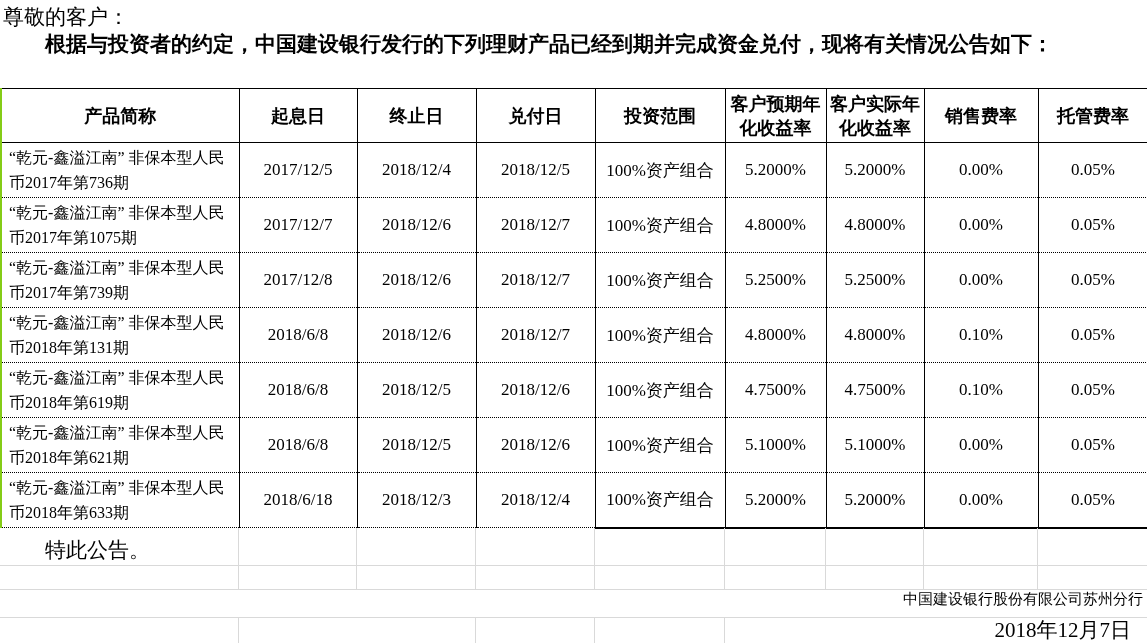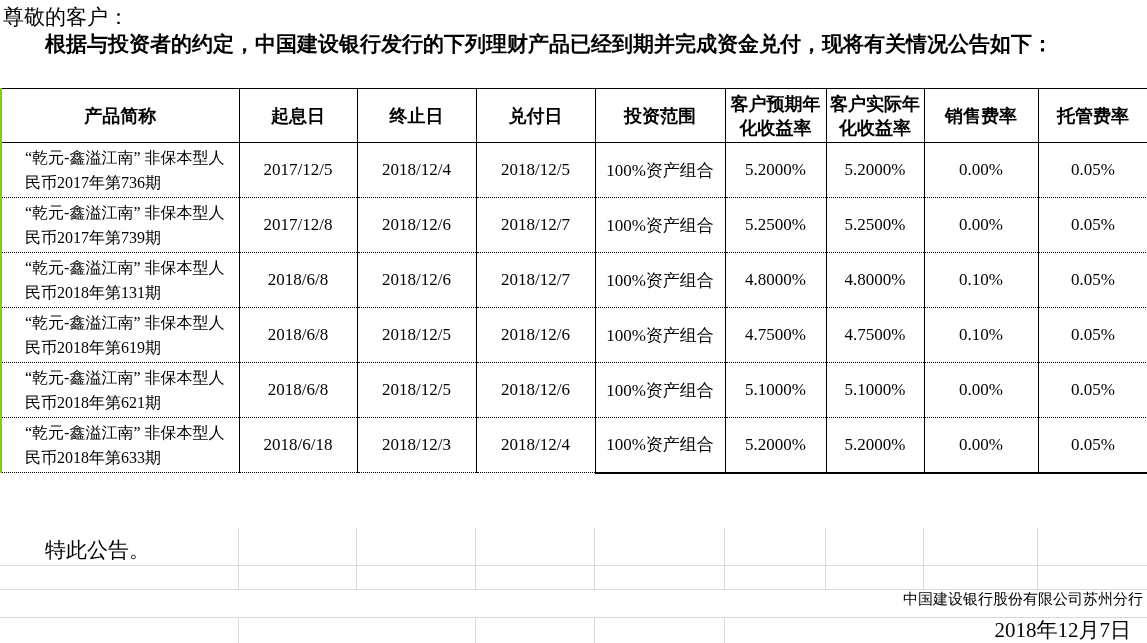--- a/index.html
+++ b/index.html
@@ -21,21 +21,21 @@
   table.products th {
     border:1px solid #000; font-size:18px; font-weight:bold;
     text-align:center; vertical-align:middle; padding:0 3px; line-height:24px;
   }
   table.products td {
     border-left:1px solid #000; border-right:1px solid #000;
     border-bottom:1px dotted #000;
     font-size:17px; text-align:center; vertical-align:middle; padding:0 2px;
   }
   table.products td.product-cell {
-    font-size:16px; text-align:left; padding:2px 4px 2px 23px; line-height:25px;
+    font-size:16px; text-align:left; padding:2px 4px 2px 7px; line-height:25px;
   }
   table.products tbody tr:last-child td { border-bottom:1px dotted #000; }
   table.products tbody tr:last-child td.solid-bottom { border-bottom:2px solid #000; }
 
   .grid-h { position:absolute; left:0; width:1147px; height:1px; background:#d9d9d9; }
   .grid-v { position:absolute; width:1px; background:#d9d9d9; }
 
   .closing   { position:absolute; left:45px; top:536px; font-size:21px; white-space:nowrap; }
   .signature { position:absolute; right:4px; top:590px; font-size:15px; white-space:nowrap; }
   .docdate   { position:absolute; right:16px; top:616px; font-size:21px; white-space:nowrap; }
@@ -75,20 +75,31 @@
     </thead>
     <tbody id="table-body">
         <tr>
           <td class="product-cell">“乾元-鑫溢江南” 非保本型人民币2017年第736期</td>
           <td class="num-cell">2017/12/5</td>
           <td class="num-cell">2018/12/4</td>
           <td class="num-cell">2018/12/5</td>
           <td class="num-cell solid-bottom">100%资产组合</td>
           <td class="num-cell solid-bottom">5.2000%</td>
           <td class="num-cell solid-bottom">5.2000%</td>
+          <td class="num-cell solid-bottom">0.00%</td>
+          <td class="num-cell solid-bottom">0.05%</td>
+        </tr>
+        <tr>
+          <td class="product-cell">“乾元-鑫溢江南” 非保本型人民币2017年第1075期</td>
+          <td class="num-cell">2017/12/7</td>
+          <td class="num-cell">2018/12/6</td>
+          <td class="num-cell">2018/12/7</td>
+          <td class="num-cell solid-bottom">100%资产组合</td>
+          <td class="num-cell solid-bottom">4.8000%</td>
+          <td class="num-cell solid-bottom">4.8000%</td>
           <td class="num-cell solid-bottom">0.00%</td>
           <td class="num-cell solid-bottom">0.05%</td>
         </tr>
         <tr>
           <td class="product-cell">“乾元-鑫溢江南” 非保本型人民币2017年第739期</td>
           <td class="num-cell">2017/12/8</td>
           <td class="num-cell">2018/12/6</td>
           <td class="num-cell">2018/12/7</td>
           <td class="num-cell solid-bottom">100%资产组合</td>
           <td class="num-cell solid-bottom">5.2500%</td>

